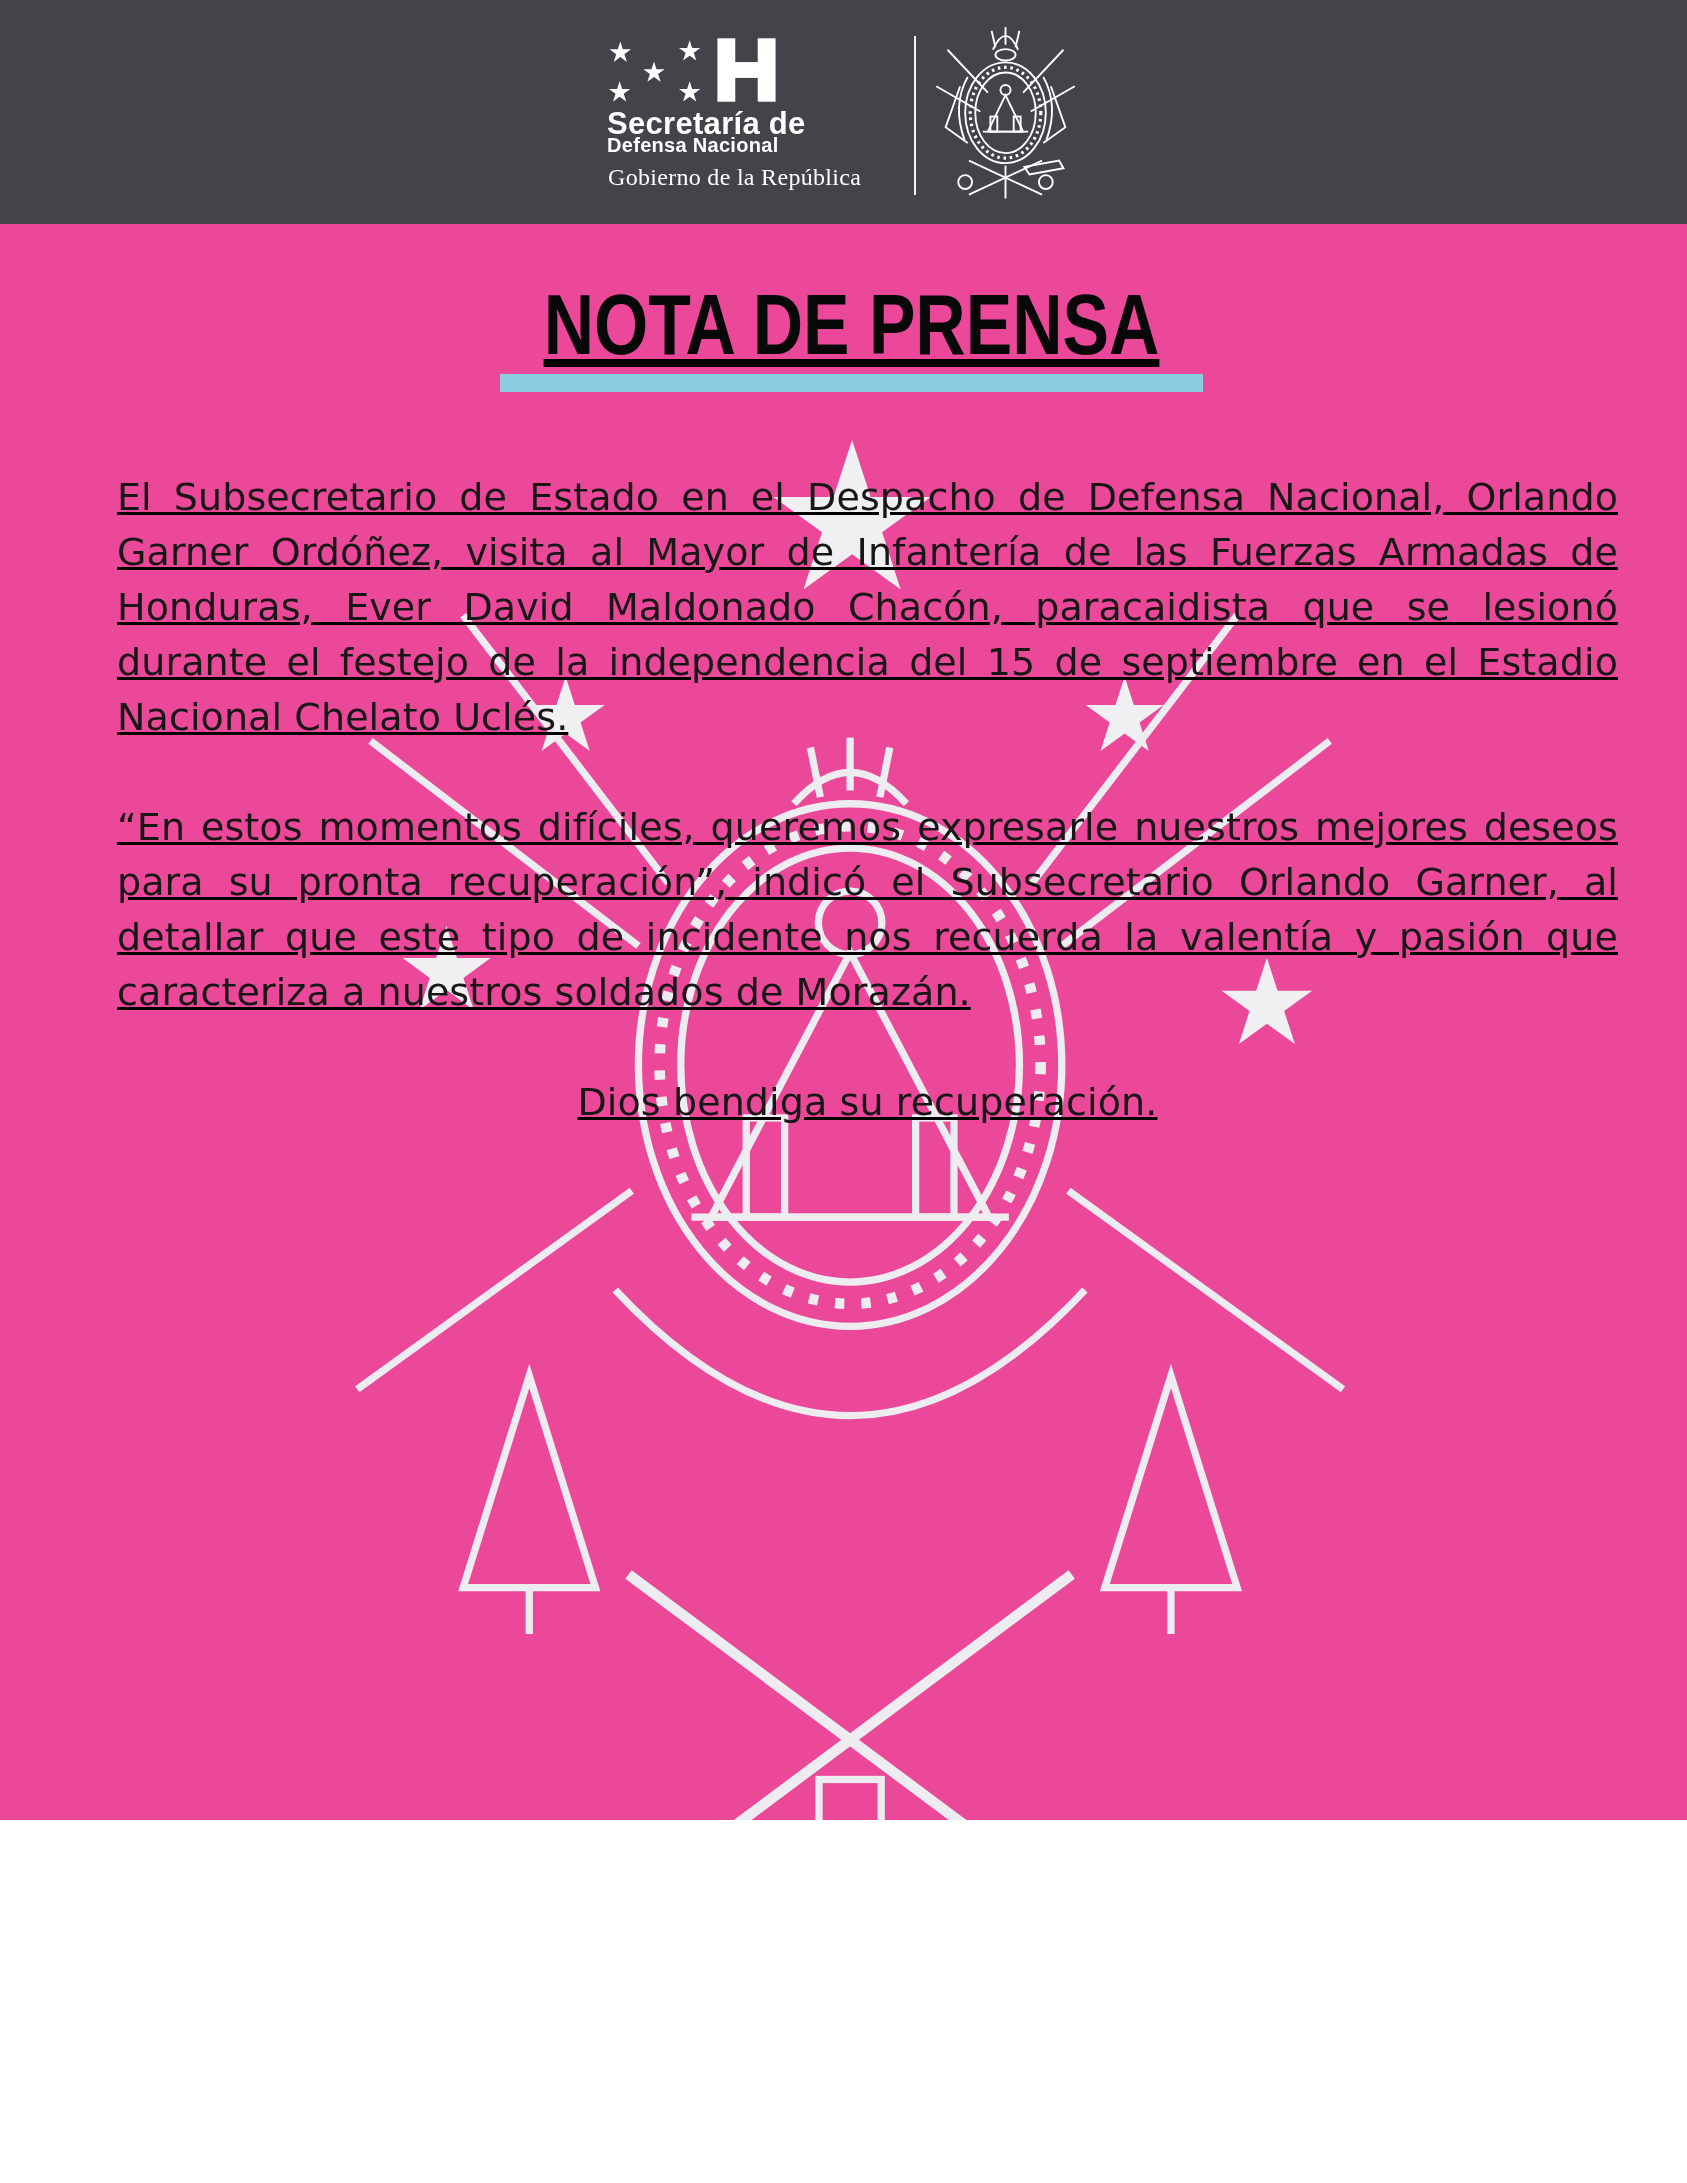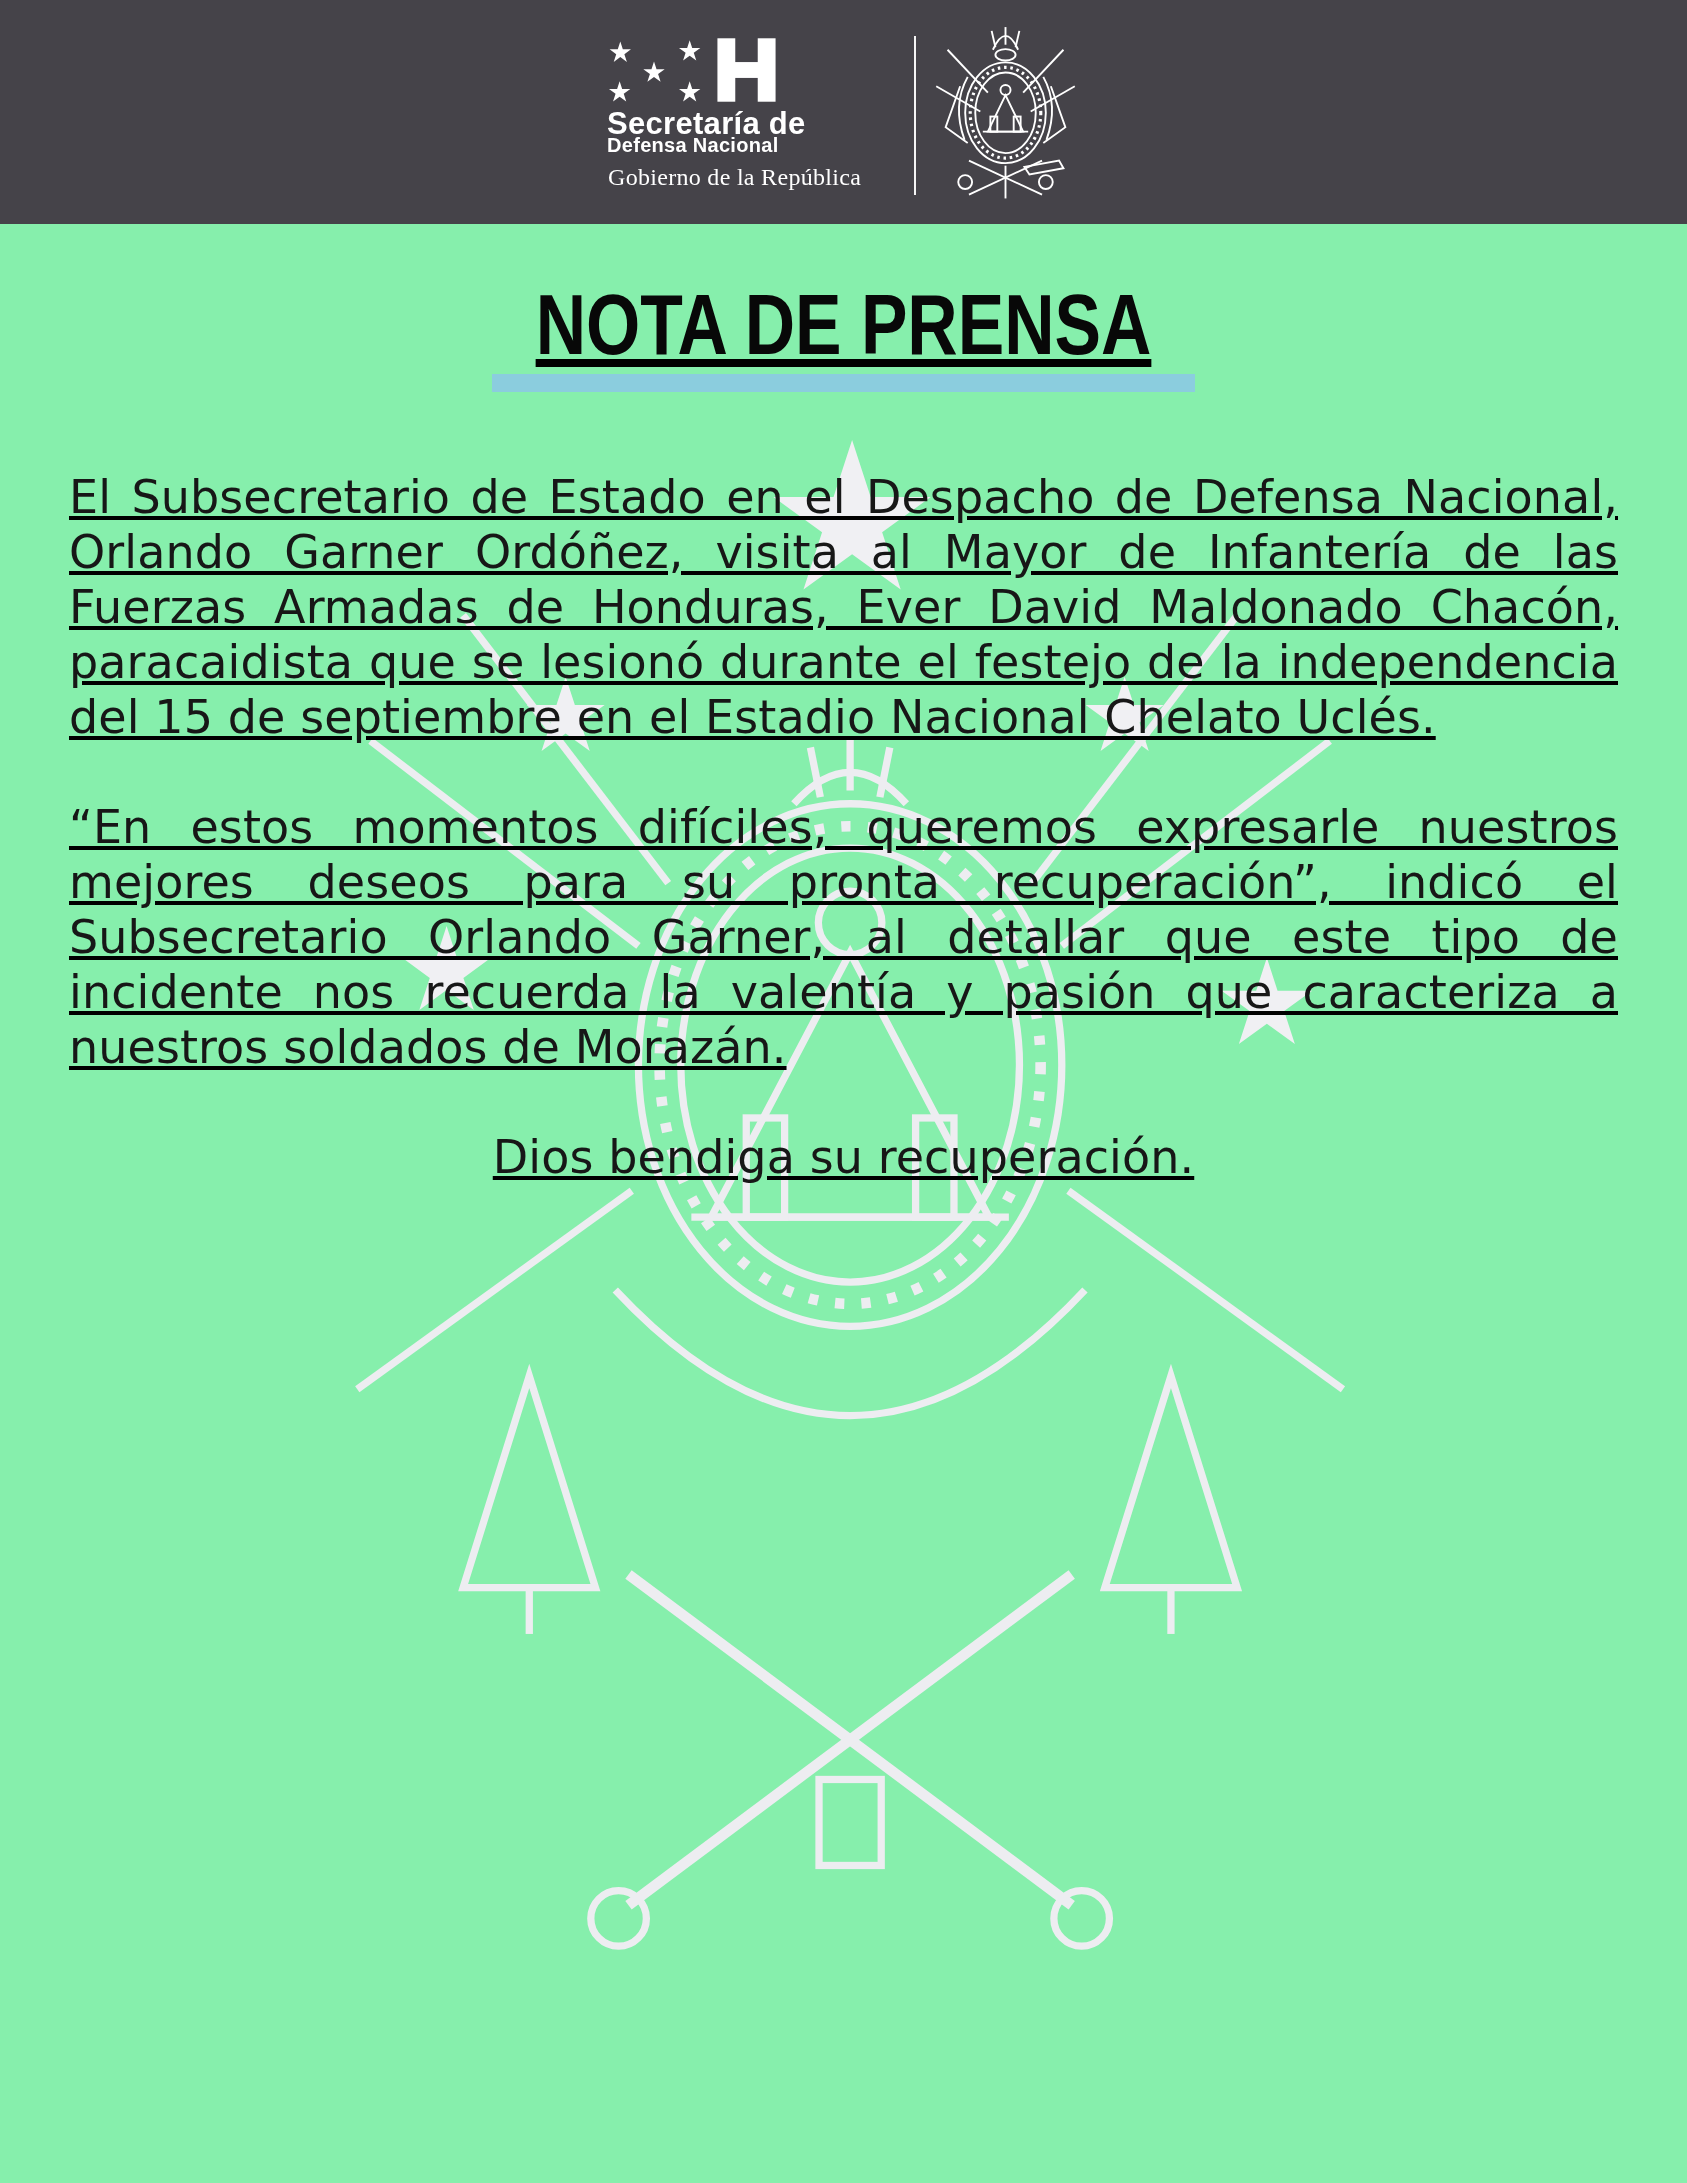--- a/index.html
+++ b/index.html
@@ -1,22 +1,23 @@
 <!DOCTYPE html>
 <html style="font-size:10.6px"><head>
 <meta charset="utf-8">
 <style>
   * { margin:0; padding:0; box-sizing:border-box; }
   html,body { background:#ffffff; }
   .page {
     position:relative;
-    width:1687px; height:2183px;
-    background:#86efac;
+    width:1687px; height:1820px;
+    background:#ec4899;
     overflow:hidden;
     font-family:"DejaVu Sans", sans-serif;
+    padding-left:16px;
   }
   
   .watermark {
     position:absolute; left:0; top:0; width:1687px; height:2183px;
     z-index:0; pointer-events:none;
   }
   
   .topbar {
     position:absolute; left:0; top:0; width:1687px; height:224px;
     background:#454349; z-index:2;
@@ -61,25 +62,26 @@
     width:703px; height:18px;
     margin:6.6px auto 0 auto;
     background:#8BCDDE;
   }
   
   .content {
     padding:78px 69px 0 69px;
     color:#171717;
   }
   .content p {
-    font-size:46px;
+    font-size:38px;
     line-height:55px;
     text-align:justify;
     letter-spacing:0.1px;
     margin-bottom:55px;
+    margin-left:32px;
   }
   .content p:last-child { text-align:center; }
 </style>
 </head>
 <body>
 
 <div class="page">
 
   <svg class="watermark" viewBox="0 0 2550 3300" xmlns="http://www.w3.org/2000/svg">
     <defs>

